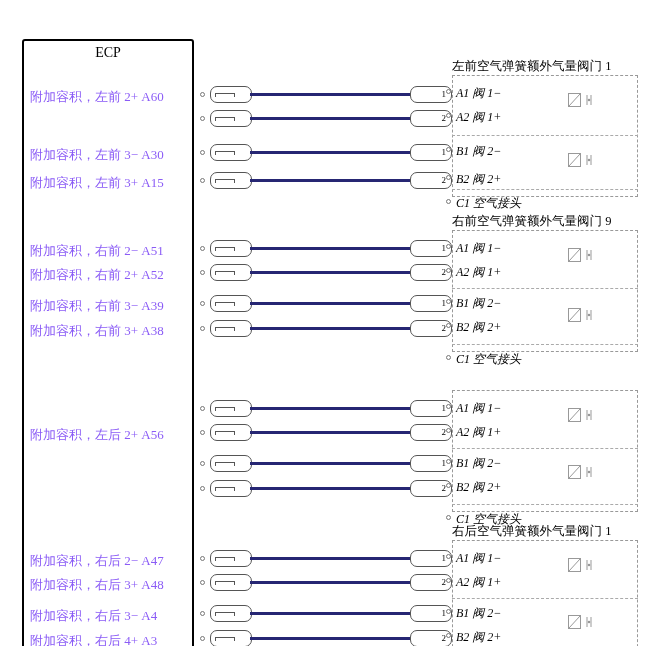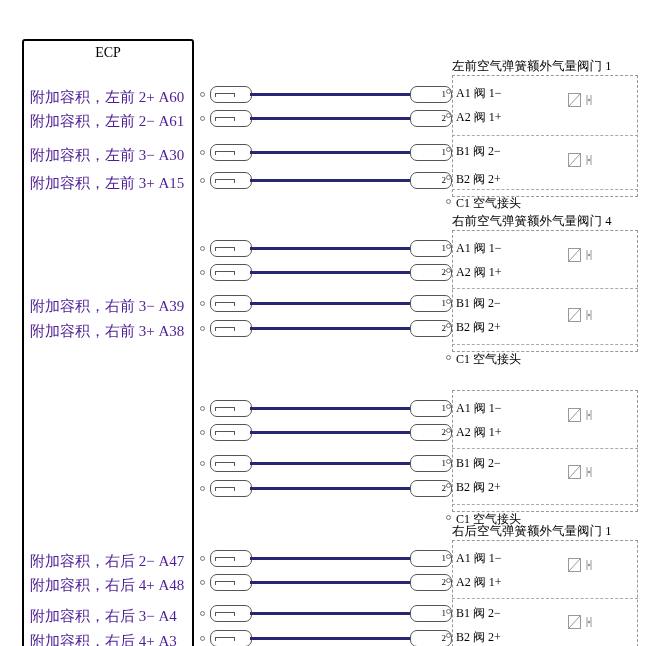--- a/index.html
+++ b/index.html
@@ -25,22 +25,22 @@
   .ecp-title{
     position:absolute;
     left:22px; top:12px;
     width:172px;
     text-align:center;
     font-size:14px;
     color:#000;
   }
   .ecp-label{
     position:absolute;
-    font-size:15px;
-    color:#4c1d95;
+    font-size:13px;
+    color:#8b5cf6;
     white-space:nowrap;
     left:30px;
   }
 
   
   .conn{
     position:absolute;
     width:42px;height:17px;
     border:1px solid #555;
     border-radius:7px;
@@ -98,20 +98,21 @@
     position:absolute;
     font-size:12.5px;
     color:#000;
     white-space:nowrap;
   }
   .valve-label{
     position:absolute;
     font-size:12px;
     color:#000;
     white-space:nowrap;
+    font-style:italic;
   }
   .valve-sep{
     position:absolute;
     border-top:1px dashed #aaa;
     height:0;
   }
   
   .vsym{
     position:absolute;
     width:26px;height:14px;
@@ -119,21 +120,20 @@
 </style>
 </head>
 <body>
 
 <div id="wrap">
 
   <div class="ecp-box"></div>
   <div class="ecp-title">ECP</div>
 
   <div class="ecp-label" style="top:55px">附加容积，左前 2+  A60</div>
-  <div class="ecp-label" style="top:79px">附加容积，左前 2−  A61</div>
   <div class="ecp-label" style="top:113px">附加容积，左前 3−  A30</div>
   <div class="ecp-label" style="top:141px">附加容积，左前 3+  A15</div>
 
   <div class="node" style="left:200px; top:59px"></div>
   <div class="node" style="left:200px; top:83px"></div>
   <div class="node" style="left:200px; top:117px"></div>
   <div class="node" style="left:200px; top:145px"></div>
 
   <div class="conn" style="left:210px; top:53px">
       <div class="inner"></div>
@@ -179,20 +179,22 @@
     <rect x="0.5" y="0.5" width="12" height="13" fill="none" stroke="#999"></rect>
     <path d="M1 13 L12 1 M19 2 L19 12 M23 2 L23 12" stroke="#999" fill="none"></path>
     <circle cx="21" cy="7" r="1.3" fill="#999"></circle>
   </svg>
   <svg class="vsym" style="left:568px; top:120px" viewBox="0 0 26 14">
     <rect x="0.5" y="0.5" width="12" height="13" fill="none" stroke="#999"></rect>
     <path d="M1 13 L12 1 M19 2 L19 12 M23 2 L23 12" stroke="#999" fill="none"></path>
     <circle cx="21" cy="7" r="1.3" fill="#999"></circle>
   </svg>
 
+  <div class="ecp-label" style="top:209px">附加容积，右前 2−  A51</div>
+  <div class="ecp-label" style="top:233px">附加容积，右前 2+  A52</div>
   <div class="ecp-label" style="top:264px">附加容积，右前 3−  A39</div>
   <div class="ecp-label" style="top:289px">附加容积，右前 3+  A38</div>
 
   <div class="node" style="left:200px; top:213px"></div>
   <div class="node" style="left:200px; top:237px"></div>
   <div class="node" style="left:200px; top:268px"></div>
   <div class="node" style="left:200px; top:293px"></div>
 
   <div class="conn" style="left:210px; top:207px">
       <div class="inner"></div>
@@ -210,21 +212,21 @@
   <div class="wire" style="left:250px; top:214px; width:172px"></div>
   <div class="wire" style="left:250px; top:238px; width:172px"></div>
   <div class="wire" style="left:250px; top:269px; width:172px"></div>
   <div class="wire" style="left:250px; top:294px; width:172px"></div>
 
   <div class="conn-r" style="left:410px; top:207px">1</div>
   <div class="conn-r" style="left:410px; top:231px">2</div>
   <div class="conn-r" style="left:410px; top:262px">1</div>
   <div class="conn-r" style="left:410px; top:287px">2</div>
 
-  <div class="valve-title" style="left:452px; top:180px">右前空气弹簧额外气量阀门 4</div>
+  <div class="valve-title" style="left:452px; top:180px">右前空气弹簧额外气量阀门 9</div>
   <div class="valve-box" style="left:452px; top:197px; width:186px; height:122px"></div>
   <div class="valve-sep" style="left:452px; top:255px; width:186px"></div>
   <div class="valve-sep" style="left:452px; top:311px; width:186px"></div>
 
   <div class="node" style="left:446px; top:211px"></div>
   <div class="node" style="left:446px; top:235px"></div>
   <div class="node" style="left:446px; top:266px"></div>
   <div class="node" style="left:446px; top:290px"></div>
   <div class="node" style="left:446px; top:322px"></div>
 
@@ -238,20 +240,21 @@
     <rect x="0.5" y="0.5" width="12" height="13" fill="none" stroke="#999"></rect>
     <path d="M1 13 L12 1 M19 2 L19 12 M23 2 L23 12" stroke="#999" fill="none"></path>
     <circle cx="21" cy="7" r="1.3" fill="#999"></circle>
   </svg>
   <svg class="vsym" style="left:568px; top:275px" viewBox="0 0 26 14">
     <rect x="0.5" y="0.5" width="12" height="13" fill="none" stroke="#999"></rect>
     <path d="M1 13 L12 1 M19 2 L19 12 M23 2 L23 12" stroke="#999" fill="none"></path>
     <circle cx="21" cy="7" r="1.3" fill="#999"></circle>
   </svg>
 
+  <div class="ecp-label" style="top:393px">附加容积，左后 2+  A56</div>
 
   <div class="node" style="left:200px; top:373px"></div>
   <div class="node" style="left:200px; top:397px"></div>
   <div class="node" style="left:200px; top:428px"></div>
   <div class="node" style="left:200px; top:453px"></div>
 
   <div class="conn" style="left:210px; top:367px">
       <div class="inner"></div>
     </div>
   <div class="conn" style="left:210px; top:391px">
@@ -295,21 +298,21 @@
     <path d="M1 13 L12 1 M19 2 L19 12 M23 2 L23 12" stroke="#999" fill="none"></path>
     <circle cx="21" cy="7" r="1.3" fill="#999"></circle>
   </svg>
   <svg class="vsym" style="left:568px; top:432px" viewBox="0 0 26 14">
     <rect x="0.5" y="0.5" width="12" height="13" fill="none" stroke="#999"></rect>
     <path d="M1 13 L12 1 M19 2 L19 12 M23 2 L23 12" stroke="#999" fill="none"></path>
     <circle cx="21" cy="7" r="1.3" fill="#999"></circle>
   </svg>
 
   <div class="ecp-label" style="top:519px">附加容积，右后 2−  A47</div>
-  <div class="ecp-label" style="top:543px">附加容积，右后 4+  A48</div>
+  <div class="ecp-label" style="top:543px">附加容积，右后 3+  A48</div>
   <div class="ecp-label" style="top:574px">附加容积，右后 3−  A4</div>
   <div class="ecp-label" style="top:599px">附加容积，右后 4+  A3</div>
 
   <div class="node" style="left:200px; top:523px"></div>
   <div class="node" style="left:200px; top:547px"></div>
   <div class="node" style="left:200px; top:578px"></div>
   <div class="node" style="left:200px; top:603px"></div>
 
   <div class="conn" style="left:210px; top:517px">
       <div class="inner"></div>

